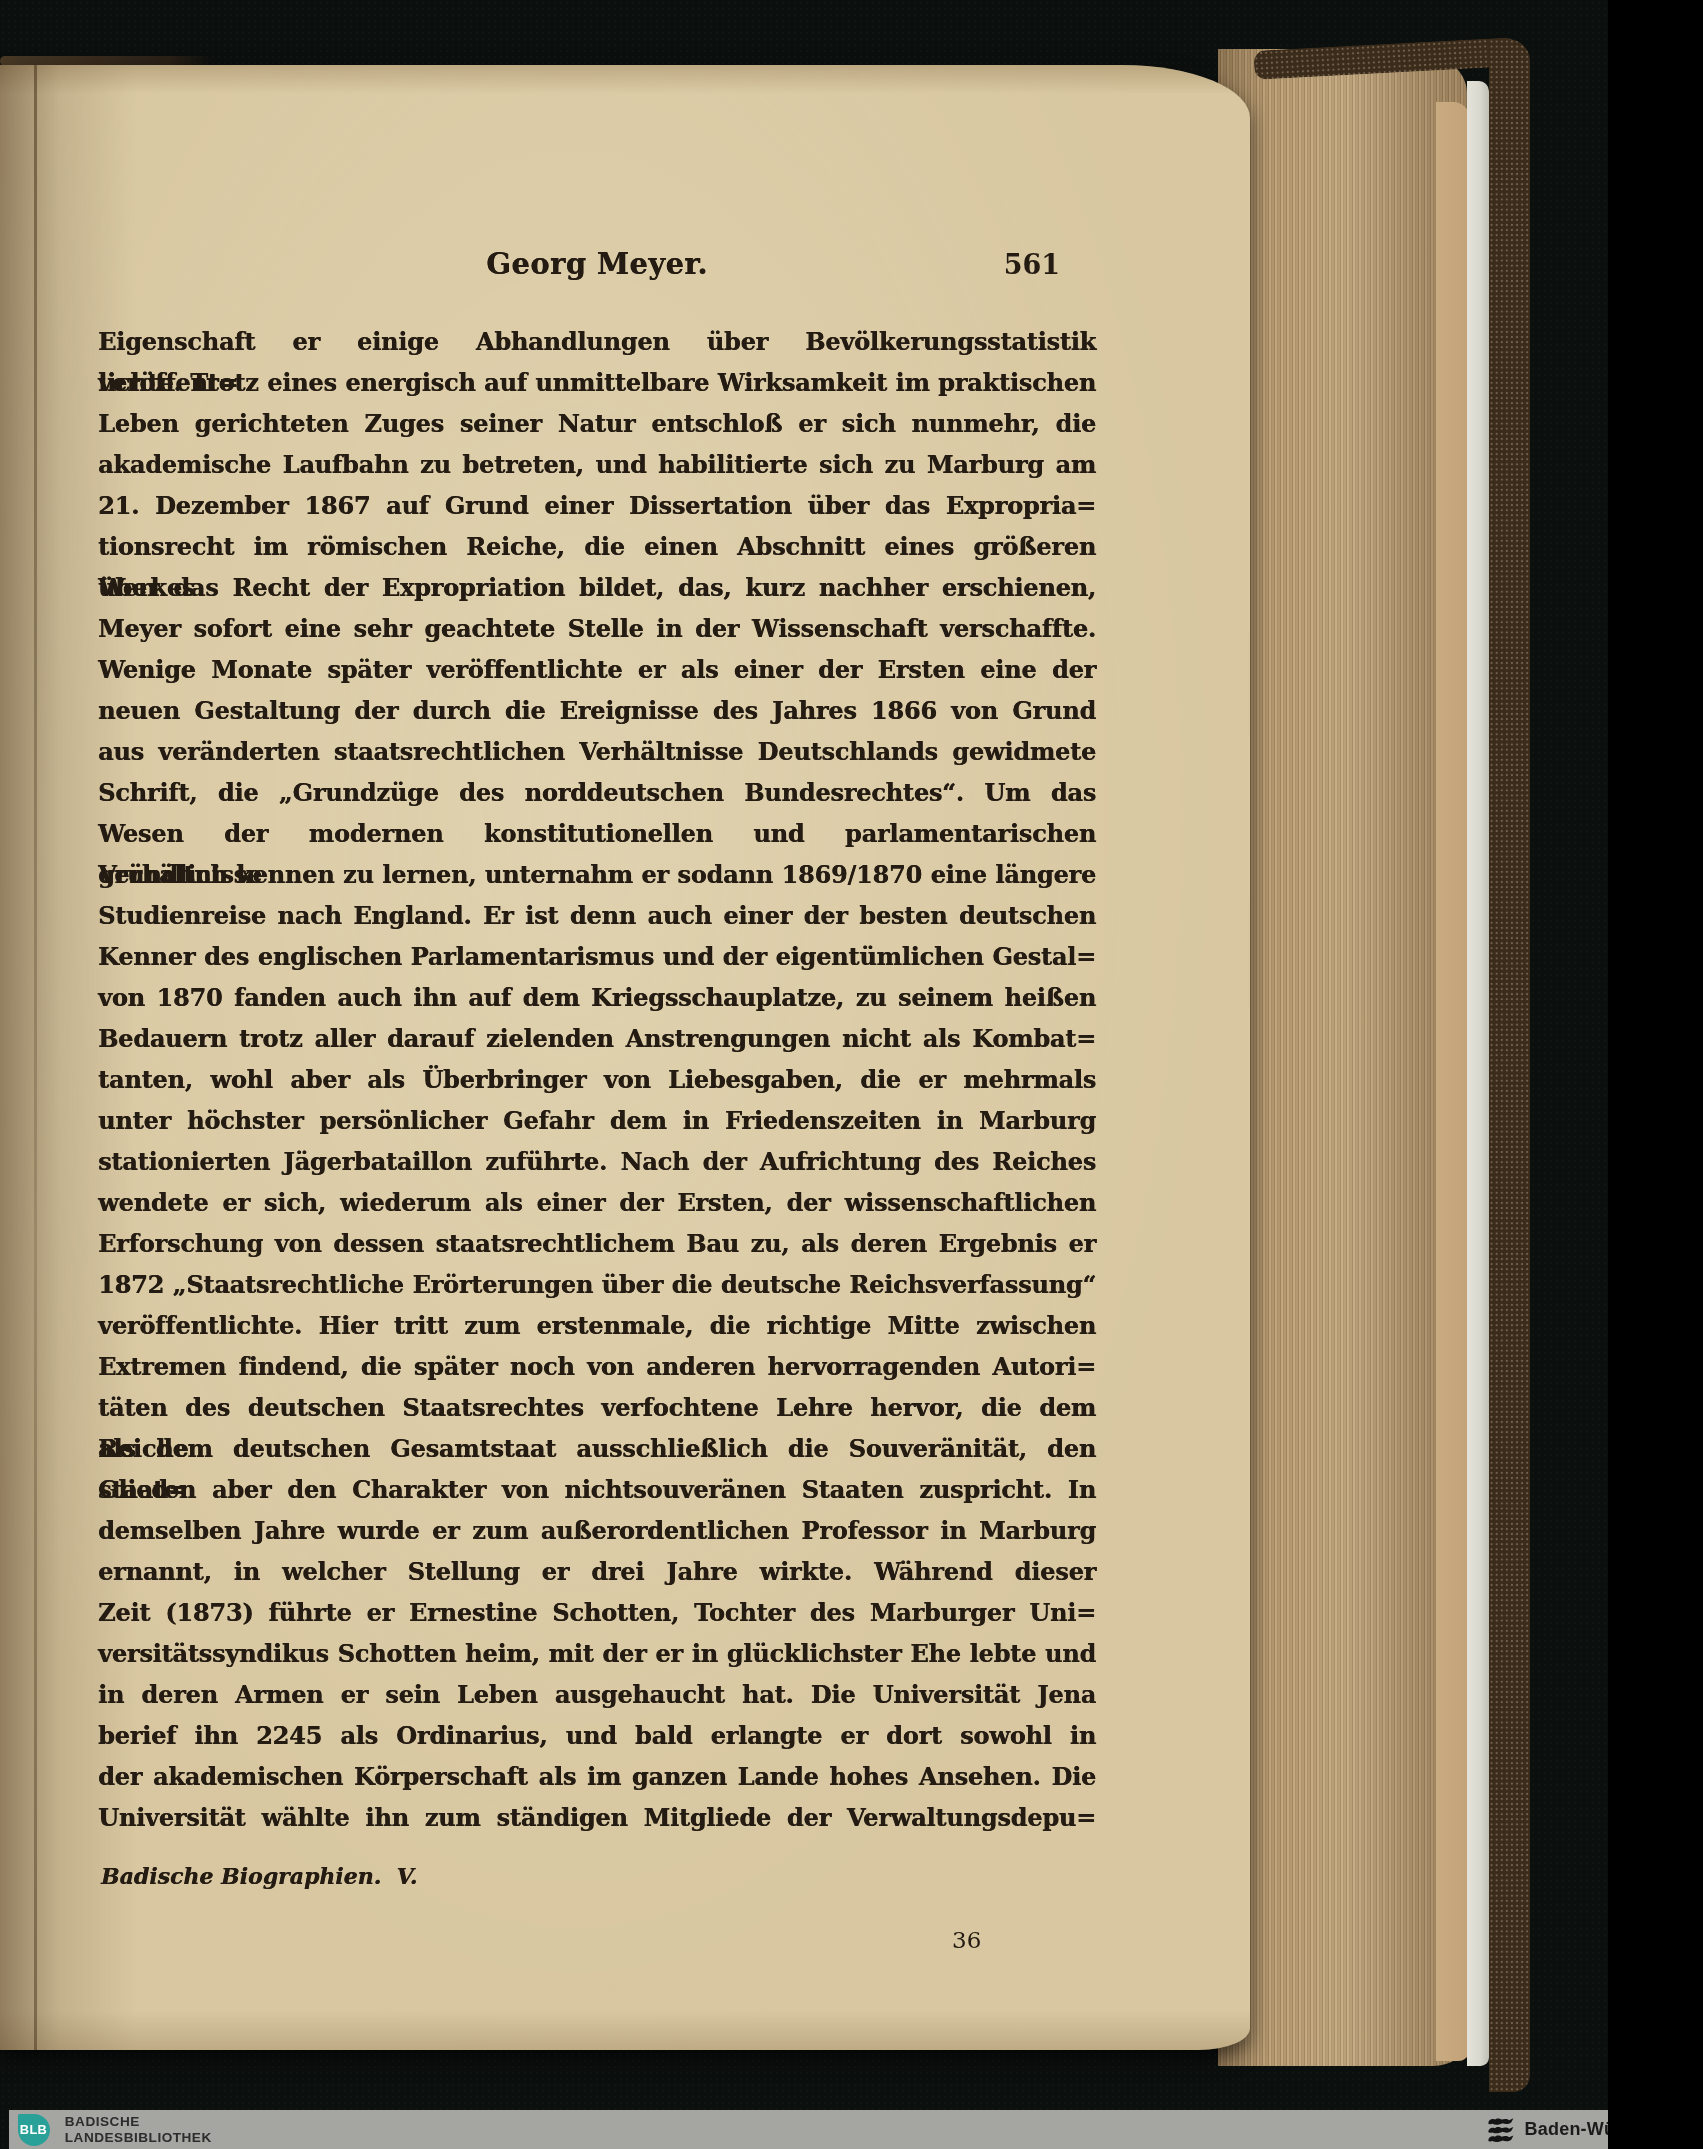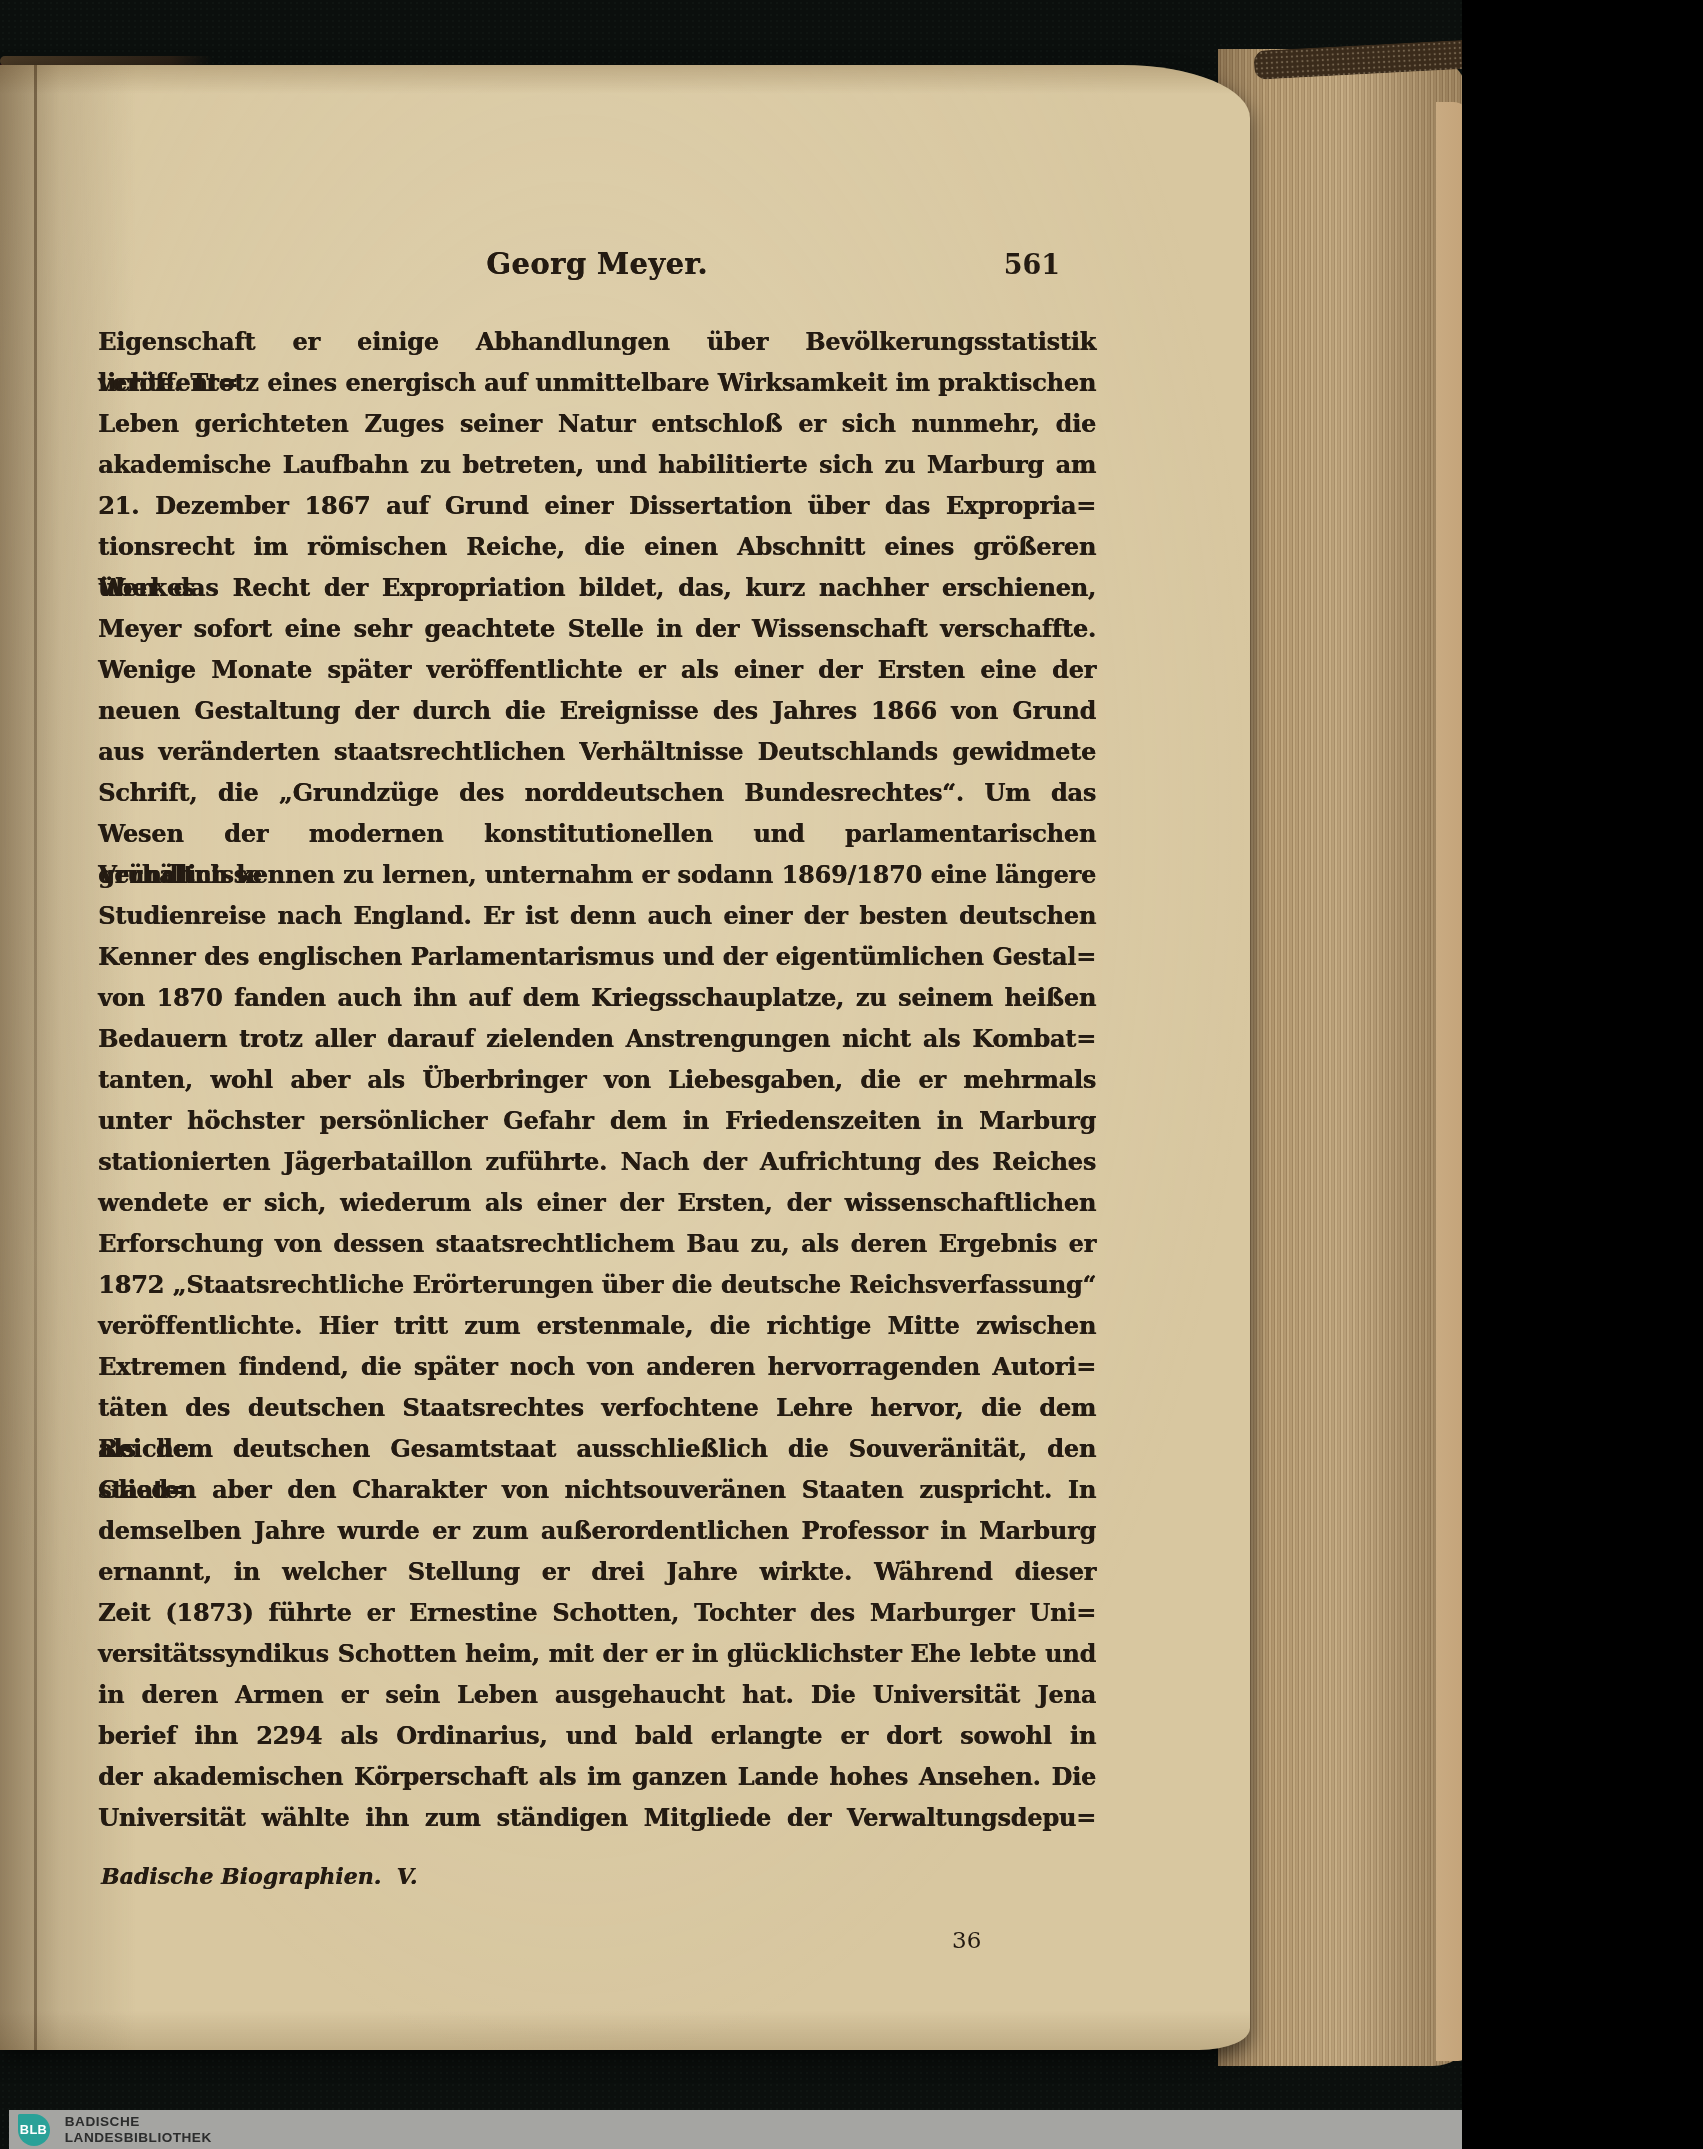--- a/index.html
+++ b/index.html
@@ -3,21 +3,21 @@
 <meta charset="utf-8">
 <style>
   :root{
     --bg:#0b0f0d; --page:#d8c7a0; --ink:#241b12; --fore:#b1966e;
     --endpaper:#d8d8cf; --cover:#3a2b1b; --red:#b51f30;
     --bar:#a5a5a2; --teal:#2aa198; --bartext:#2c2d2d;
   }
   *{margin:0;padding:0;box-sizing:border-box;}
   body{background:#000;}
   #stage{
-    position:relative;width:1462px;height:2149px;overflow:hidden;
+    position:relative;width:1608px;height:2149px;overflow:hidden;
     background:var(--bg);
     font-family:"DejaVu Serif", serif;
   }
   
   #stage::before{
     content:"";position:absolute;inset:0;
     background:
       radial-gradient(rgba(110,140,120,0.05) 0.9px, transparent 1.2px);
     background-size:6px 6px;
   }
@@ -191,21 +191,21 @@
         <div class="tline">veröffentlichte.  Hier tritt zum erstenmale, die richtige Mitte zwischen</div>
         <div class="tline">Extremen findend, die später noch von anderen hervorragenden Autori=</div>
         <div class="tline">täten des deutschen Staatsrechtes verfochtene Lehre hervor, die dem Reiche</div>
         <div class="tline">als dem deutschen Gesamtstaat ausschließlich die Souveränität, den Glied=</div>
         <div class="tline">staaten aber den Charakter von nichtsouveränen Staaten zuspricht.  In</div>
         <div class="tline">demselben Jahre wurde er zum außerordentlichen Professor in Marburg</div>
         <div class="tline">ernannt, in welcher Stellung er drei Jahre wirkte.  Während dieser</div>
         <div class="tline">Zeit (1873) führte er Ernestine Schotten, Tochter des Marburger Uni=</div>
         <div class="tline">versitätssyndikus Schotten heim, mit der er in glücklichster Ehe lebte und</div>
         <div class="tline">in deren Armen er sein Leben ausgehaucht hat.  Die Universität Jena</div>
-        <div class="tline">berief ihn 2294 als Ordinarius, und bald erlangte er dort sowohl in</div>
+        <div class="tline">berief ihn 2245 als Ordinarius, und bald erlangte er dort sowohl in</div>
         <div class="tline">der akademischen Körperschaft als im ganzen Lande hohes Ansehen.  Die</div>
         <div class="tline">Universität wählte ihn zum ständigen Mitgliede der Verwaltungsdepu=</div>
       </div>
 
     <div class="sheet-signature">36</div>
     <div class="footer-imprint">Badische Biographien.  V.</div>
   </div>
 
   <div class="bottom-bar">
     <div class="bar-left">

